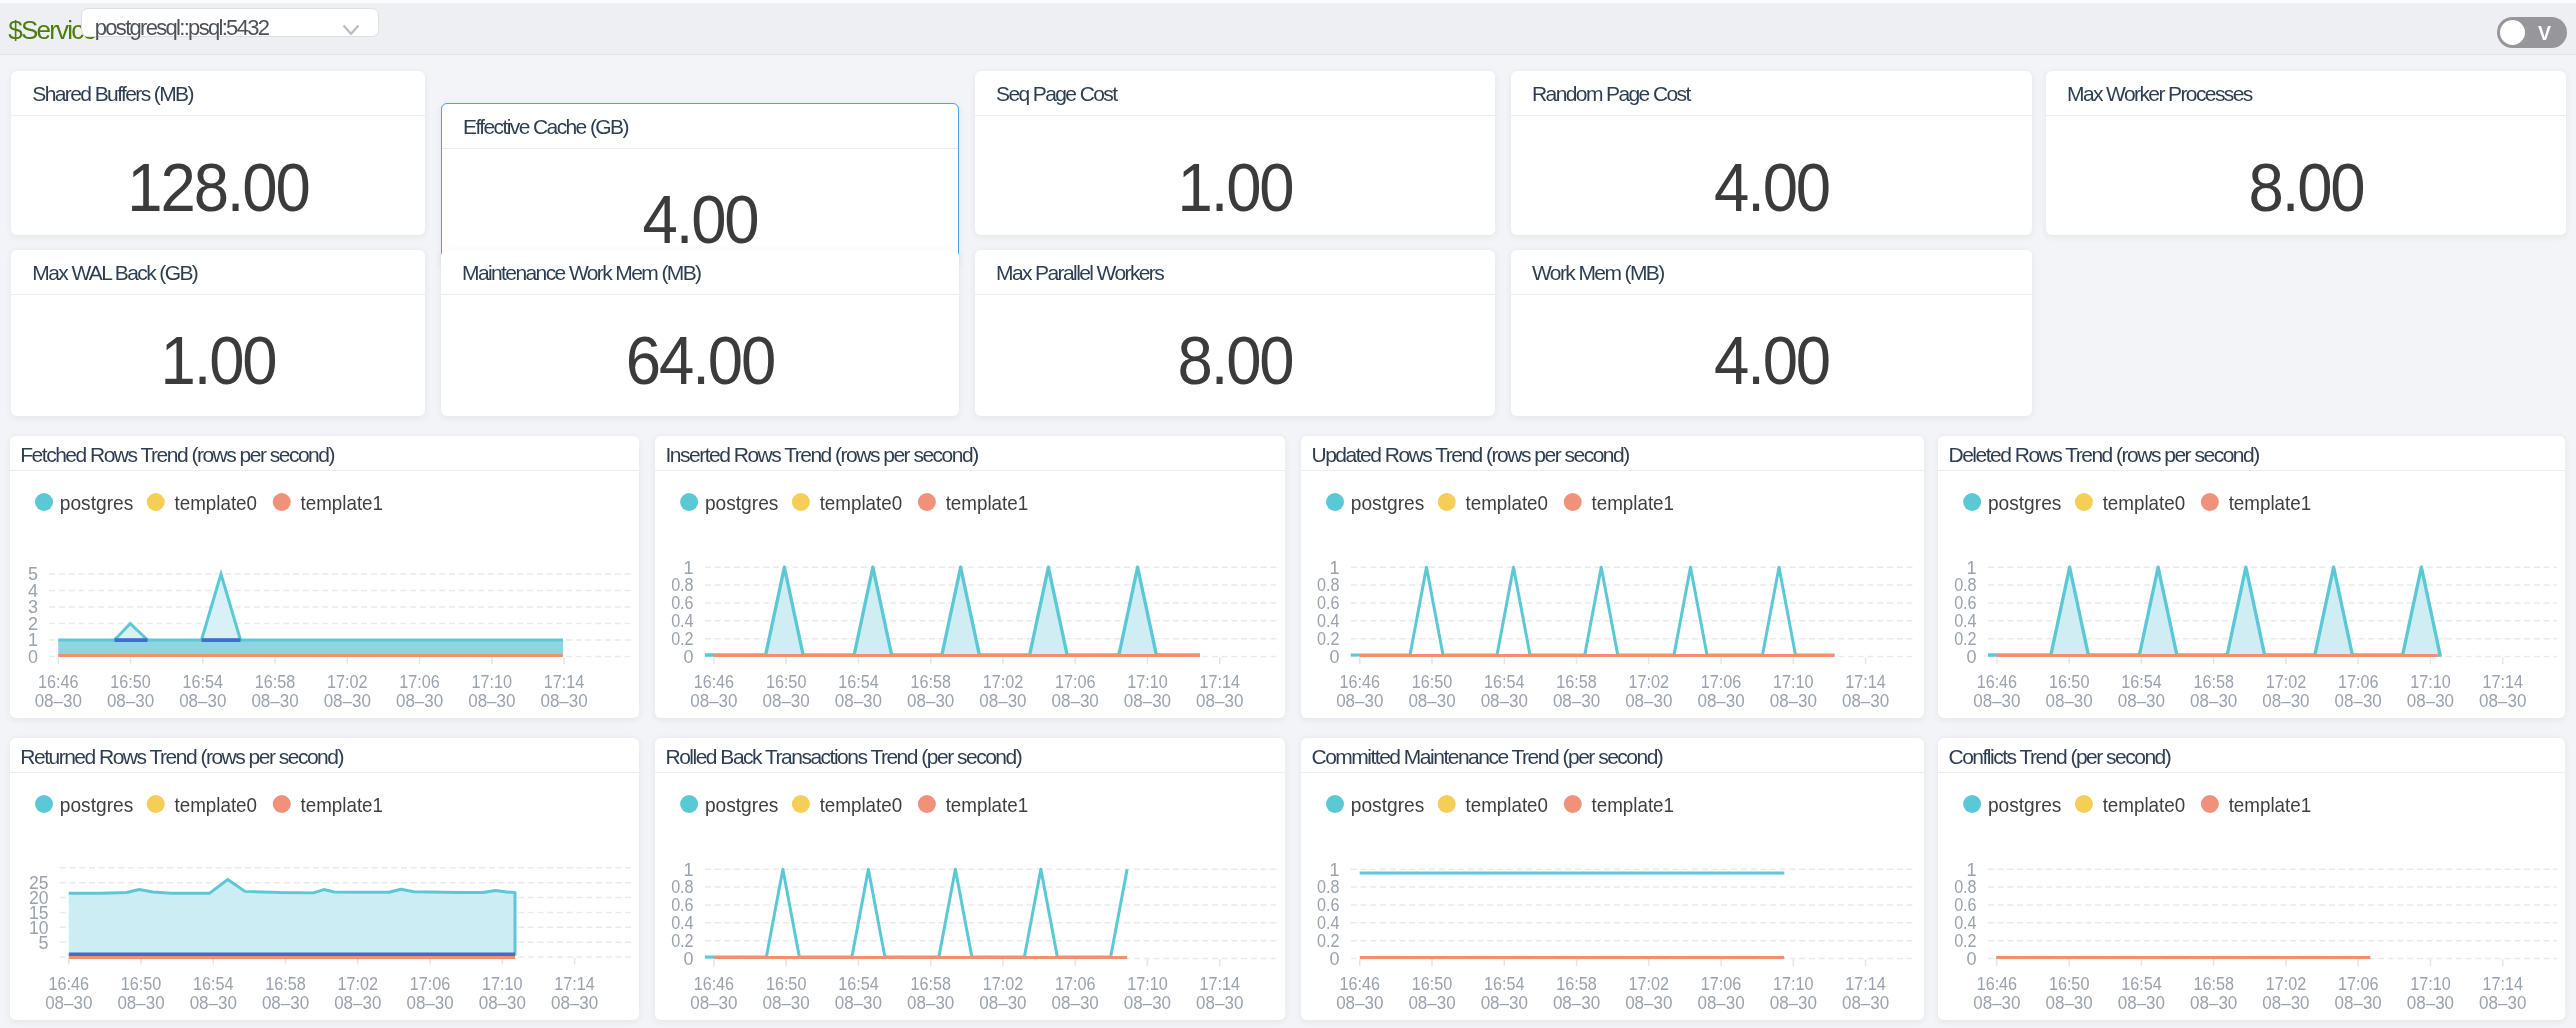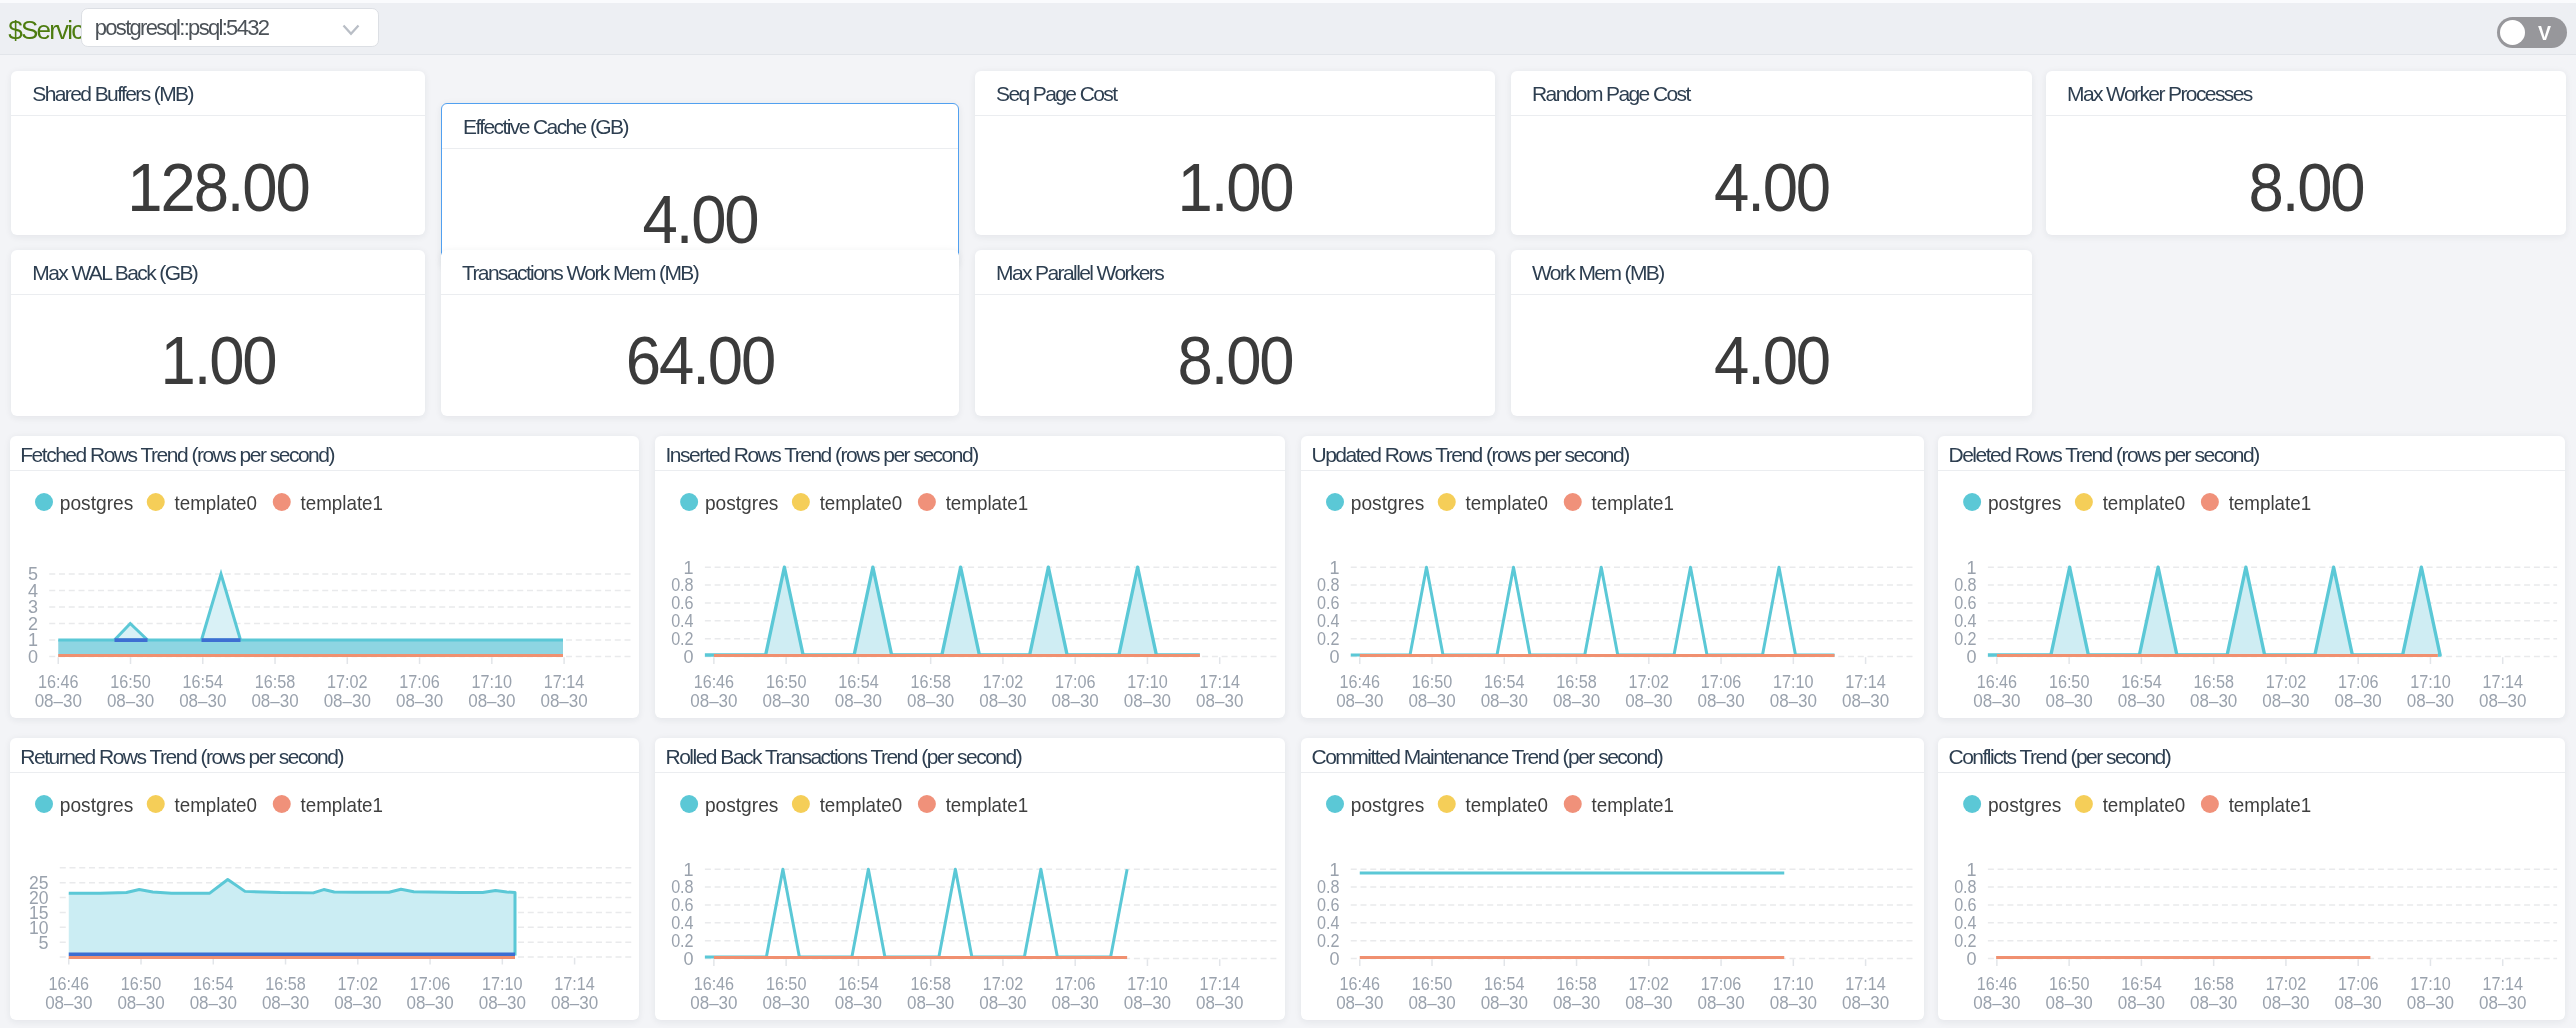--- a/index.html
+++ b/index.html
@@ -1,18 +1,18 @@
 <!DOCTYPE html>
 <html style="font-size:12px"><head><meta charset="utf-8">
 <style>
 * { margin:0; padding:0; box-sizing:border-box; }
 html,body { width:2576px; height:1029px; background:#F3F4F7; font-family:"Liberation Sans", sans-serif; position:relative; overflow:hidden; }
 #hdr { position:absolute; left:0; top:0; width:2576px; height:55px; background:#EDEFF3; border-top:3px solid #FAFBFD; border-bottom:1.5px solid #E2E5EA; }
 #svc { position:absolute; left:8.3px; top:12px; font-size:26px; letter-spacing:-1.8px; color:#4d7c0f; font-weight:500; }
-#dd { position:absolute; left:81px; top:5.3px; width:298px; height:39px; background:#FFFFFF; border:1.5px solid #DCDFE4; border-radius:6.8px; }
+#dd { position:absolute; left:81px; top:5.3px; width:298px; height:29px; background:#FFFFFF; border:1.5px solid #DCDFE4; border-radius:6.8px; }
 #dd span { position:absolute; left:12.8px; top:6px; font-size:22px; letter-spacing:-1.7px; color:#4C5258; }
 #tog { position:absolute; left:2497px; top:13.5px; width:70px; height:31px; border-radius:16px; background:#97979B; }
 #knob { position:absolute; left:3px; top:3px; width:25px; height:25px; border-radius:50%; background:#FFFFFF; }
 #togv { position:absolute; left:41px; top:5.3px; color:#FFFFFF; font-size:19.5px; font-weight:600; }
 .card { position:absolute; background:#FFFFFF; border-radius:6px; box-shadow:0 1.5px 7.5px rgba(30,40,60,0.07); }
 .card.sel { border:1.5px solid #51A0F0; }
 .stitle { position:absolute; left:0; top:0; right:0; height:45px; line-height:45px; padding-left:21px; font-size:21px; letter-spacing:-1.6px; color:#2D3E50; border-bottom:1.5px solid #EBEDF0; }
 .sval { position:absolute; left:0; top:45px; right:0; bottom:0; display:flex; align-items:center; justify-content:center; font-size:69px; letter-spacing:-2.3px; font-weight:500; color:#3B3B3B; transform:scaleX(0.92); }
 .sval.v1 { padding-top:24px; }
 .sval.v2 { padding-top:9px; }
@@ -50,21 +50,21 @@
 </div>
 <div class="card" style="left:2046px;top:71px;width:520px;height:164px;">
 <div class="stitle">Max Worker Processes</div>
 <div class="sval v1">8.00</div>
 </div>
 <div class="card" style="left:11.3px;top:250px;width:414px;height:166px;">
 <div class="stitle">Max WAL Back (GB)</div>
 <div class="sval v2">1.00</div>
 </div>
 <div class="card" style="left:441px;top:250px;width:518px;height:166px;">
-<div class="stitle">Transactions Work Mem (MB)</div>
+<div class="stitle">Maintenance Work Mem (MB)</div>
 <div class="sval v2">64.00</div>
 </div>
 <div class="card" style="left:975px;top:250px;width:520px;height:166px;">
 <div class="stitle">Max Parallel Workers</div>
 <div class="sval v2">8.00</div>
 </div>
 <div class="card" style="left:1511px;top:250px;width:521px;height:166px;">
 <div class="stitle">Work Mem (MB)</div>
 <div class="sval v2">4.00</div>
 </div>

